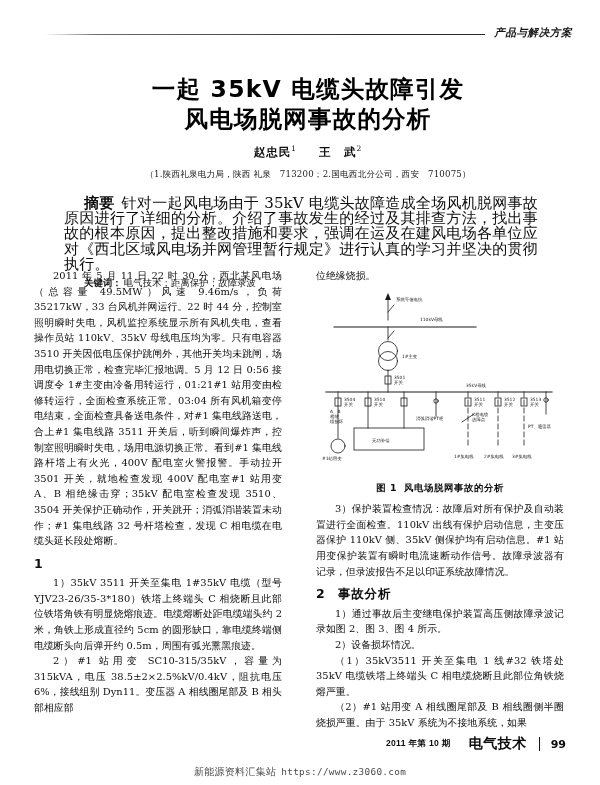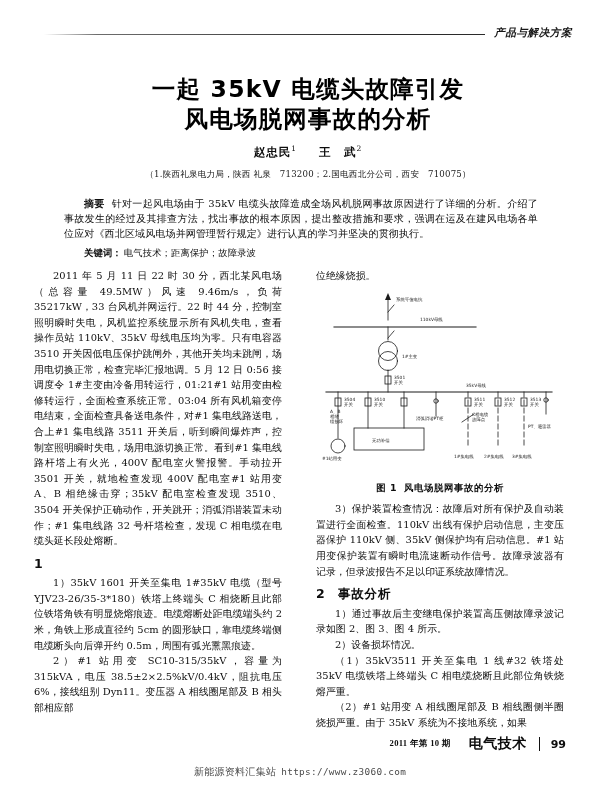--- a/index.html
+++ b/index.html
@@ -87,21 +87,21 @@
   }
 
   
   .abstract-block {
     position: absolute;
     top: 196px;
     left: 64px;
     width: 474px;
   }
   .abstract-p {
-    font-size: 10px;
+    font-size: 15px;
     line-height: 15.2px;
     text-align: justify;
     text-justify: inter-ideograph;
     letter-spacing: 0.15px;
     margin: 0;
   }
   .abstract-p .lbl {
     font-weight: bold;
     margin-left: 20px;
     margin-right: 7px;
@@ -175,21 +175,21 @@
     left: 34px;
     right: 34px;
     bottom: 32px;
     height: 18px;
     display: flex;
     align-items: center;
     justify-content: flex-end;
     gap: 6px;
   }
   .footer-date {
-    font-family: Liberation Serif, serif;
+    font-family: Liberation Sans, sans-serif;
     font-size: 8.6px;
     font-weight: bold;
     letter-spacing: 0.3px;
   }
   .footer-journal {
     font-family: "DejaVu Sans", "Liberation Sans", sans-serif;
     font-size: 14px;
     font-weight: bold;
     letter-spacing: 0.5px;
     margin-left: 12px;
@@ -246,21 +246,21 @@
     <div class="keywords"><span class="lbl">关键词：</span><span>电气技术；距离保护；故障录波</span></div>
   </div>
 
   <div class="col col-left">
     <p class="bp">2011 年 5 月 11 日 22 时 30 分，西北某风电场（总容量 49.5MW）风速 9.46m/s，负荷 35217kW，33 台风机并网运行。22 时 44 分，控制室照明瞬时失电，风机监控系统显示所有风机失电，查看操作员站 110kV、35kV 母线电压均为零。只有电容器 3510 开关因低电压保护跳闸外，其他开关均未跳闸，场用电切换正常，检查完毕汇报地调。5 月 12 日 0:56 接调度令 1#主变由冷备用转运行，01:21#1 站用变由检修转运行，全面检查系统正常。03:04 所有风机箱变停电结束，全面检查具备送电条件，对#1 集电线路送电，合上#1 集电线路 3511 开关后，听到瞬间爆炸声，控制室照明瞬时失电，场用电源切换正常。看到#1 集电线路杆塔上有火光，400V 配电室火警报警。手动拉开 3501 开关，就地检查发现 400V 配电室#1 站用变 A、B 相绝缘击穿；35kV 配电室检查发现 3510、3504 开关保护正确动作，开关跳开；消弧消谐装置未动作；#1 集电线路 32 号杆塔检查，发现 C 相电缆在电缆头延长段处熔断。</p>
 
     <div class="sec-head">
       <span class="sec-num">1</span>
     </div>
 
-    <p class="bp">1）35kV 1601 开关至集电 1#35kV 电缆（型号 YJV23-26/35-3*180）铁塔上终端头 C 相烧断且此部位铁塔角铁有明显烧熔痕迹。电缆熔断处距电缆端头约 2 米，角铁上形成直径约 5cm 的圆形缺口，靠电缆终端侧电缆断头向后弹开约 0.5m，周围有弧光熏黑痕迹。</p>
+    <p class="bp">1）35kV 3511 开关至集电 1#35kV 电缆（型号 YJV23-26/35-3*180）铁塔上终端头 C 相烧断且此部位铁塔角铁有明显烧熔痕迹。电缆熔断处距电缆端头约 2 米，角铁上形成直径约 5cm 的圆形缺口，靠电缆终端侧电缆断头向后弹开约 0.5m，周围有弧光熏黑痕迹。</p>
     <p class="bp">2）#1 站用变 SC10-315/35kV，容量为 315kVA，电压 38.5±2×2.5%kV/0.4kV，阻抗电压 6%，接线组别 Dyn11。变压器 A 相线圈尾部及 B 相头部相应部</p>
   </div>
 
   <div class="col col-right">
     <p class="bp noindent">位绝缘烧损。</p>
 
     <div class="figure">
       <svg class="fig-canvas" viewBox="0 0 248 190">
         <g stroke="#1a1a1a" stroke-width="0.8" fill="none" stroke-linecap="square">
 

